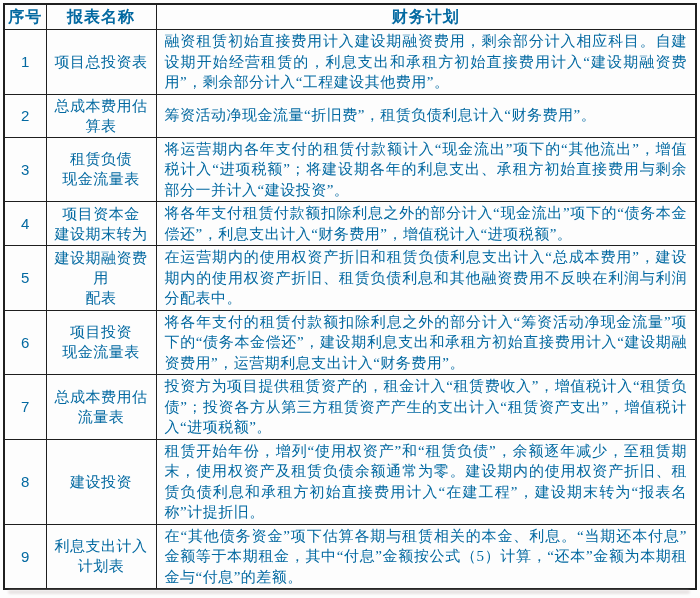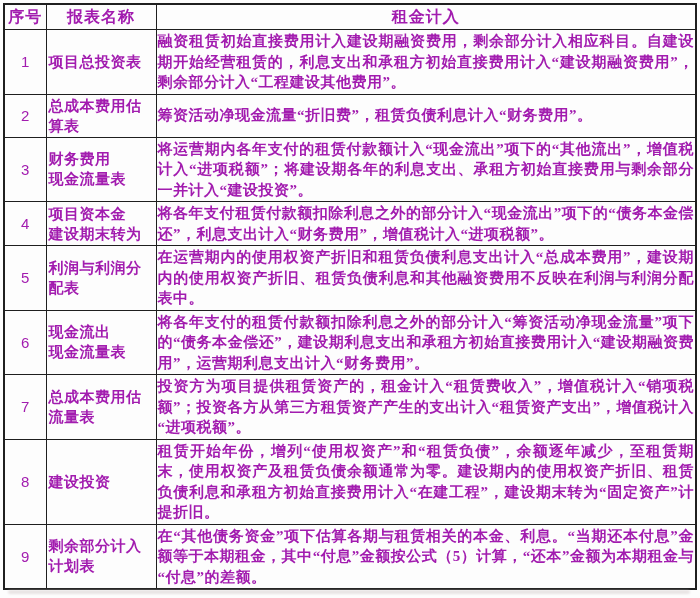--- a/index.html
+++ b/index.html
@@ -7,21 +7,21 @@
     padding: 0;
     background: #ffffff;
   }
   .page {
     position: relative;
     width: 700px;
     height: 598px;
     background: #fdfdfd;
     overflow: hidden;
     font-family: "Liberation Serif", "DejaVu Serif", serif;
-    color: #a21caf;
+    color: #0369a1;
   }
   table.report-table {
     position: absolute;
     left: 3px;
     top: 3px;
     width: 692px;
     border-collapse: collapse;
     table-layout: fixed;
     background: #fdfdfd;
   }
@@ -46,34 +46,33 @@
     letter-spacing: 1px;
   }
   td.num-cell {
     font-size: 15px;
     text-align: center;
     font-family: "Liberation Sans", "DejaVu Sans", sans-serif;
     padding: 1px;
   }
   td.name-cell {
     font-size: 15px;
-    font-weight: bold;
-    text-align: left;
+    font-weight: normal;
+    text-align: center;
     line-height: 20px;
     padding: 1px 2px;
     white-space: pre-line;
     letter-spacing: 0.5px;
   }
   td.method-cell {
     font-size: 15px;
     line-height: 20.5px;
     text-align: justify;
-    padding: 1px 1px;
+    padding: 1px 8px;
     letter-spacing: 0.5px;
-    font-weight: bold;
   }
   .bottom-shadow {
     position: absolute;
     left: 8px;
     right: 10px;
     top: 590px;
     height: 4px;
     background: #d8cfcf;
     opacity: 0.55;
     border-radius: 2px;
@@ -87,72 +86,72 @@
   <table class="report-table">
     <colgroup>
       <col class="col-num">
       <col class="col-name">
       <col class="col-method">
     </colgroup>
     <thead>
       <tr>
         <th class="hdr">序号</th>
         <th class="hdr">报表名称</th>
-        <th class="hdr">租金计入</th>
+        <th class="hdr">财务计划</th>
       </tr>
     </thead>
     <tbody>
       <tr>
         <td class="num-cell">1</td>
         <td class="name-cell">项目总投资表</td>
         <td class="method-cell">融资租赁初始直接费用计入建设期融资费用，剩余部分计入相应科目。自建设期开始经营租赁的，利息支出和承租方初始直接费用计入“建设期融资费用”，剩余部分计入“工程建设其他费用”。</td>
       </tr>
       <tr>
         <td class="num-cell">2</td>
         <td class="name-cell">总成本费用估
 算表</td>
         <td class="method-cell">筹资活动净现金流量“折旧费”，租赁负债利息计入“财务费用”。</td>
       </tr>
       <tr>
         <td class="num-cell">3</td>
-        <td class="name-cell">财务费用
+        <td class="name-cell">租赁负债
 现金流量表</td>
         <td class="method-cell">将运营期内各年支付的租赁付款额计入“现金流出”项下的“其他流出”，增值税计入“进项税额”；将建设期各年的利息支出、承租方初始直接费用与剩余部分一并计入“建设投资”。</td>
       </tr>
       <tr>
         <td class="num-cell">4</td>
         <td class="name-cell">项目资本金
 建设期末转为</td>
         <td class="method-cell">将各年支付租赁付款额扣除利息之外的部分计入“现金流出”项下的“债务本金偿还”，利息支出计入“财务费用”，增值税计入“进项税额”。</td>
       </tr>
       <tr>
         <td class="num-cell">5</td>
-        <td class="name-cell">利润与利润分
+        <td class="name-cell">建设期融资费用
 配表</td>
         <td class="method-cell">在运营期内的使用权资产折旧和租赁负债利息支出计入“总成本费用”，建设期内的使用权资产折旧、租赁负债利息和其他融资费用不反映在利润与利润分配表中。</td>
       </tr>
       <tr>
         <td class="num-cell">6</td>
-        <td class="name-cell">现金流出
+        <td class="name-cell">项目投资
 现金流量表</td>
         <td class="method-cell">将各年支付的租赁付款额扣除利息之外的部分计入“筹资活动净现金流量”项下的“债务本金偿还”，建设期利息支出和承租方初始直接费用计入“建设期融资费用”，运营期利息支出计入“财务费用”。</td>
       </tr>
       <tr>
         <td class="num-cell">7</td>
         <td class="name-cell">总成本费用估
 流量表</td>
-        <td class="method-cell">投资方为项目提供租赁资产的，租金计入“租赁费收入”，增值税计入“销项税额”；投资各方从第三方租赁资产产生的支出计入“租赁资产支出”，增值税计入“进项税额”。</td>
+        <td class="method-cell">投资方为项目提供租赁资产的，租金计入“租赁费收入”，增值税计入“租赁负债”；投资各方从第三方租赁资产产生的支出计入“租赁资产支出”，增值税计入“进项税额”。</td>
       </tr>
       <tr>
         <td class="num-cell">8</td>
         <td class="name-cell">建设投资</td>
-        <td class="method-cell">租赁开始年份，增列“使用权资产”和“租赁负债”，余额逐年减少，至租赁期末，使用权资产及租赁负债余额通常为零。建设期内的使用权资产折旧、租赁负债利息和承租方初始直接费用计入“在建工程”，建设期末转为“固定资产”计提折旧。</td>
+        <td class="method-cell">租赁开始年份，增列“使用权资产”和“租赁负债”，余额逐年减少，至租赁期末，使用权资产及租赁负债余额通常为零。建设期内的使用权资产折旧、租赁负债利息和承租方初始直接费用计入“在建工程”，建设期末转为“报表名称”计提折旧。</td>
       </tr>
       <tr>
         <td class="num-cell">9</td>
-        <td class="name-cell">剩余部分计入
+        <td class="name-cell">利息支出计入
 计划表</td>
         <td class="method-cell">在“其他债务资金”项下估算各期与租赁相关的本金、利息。“当期还本付息”金额等于本期租金，其中“付息”金额按公式（5）计算，“还本”金额为本期租金与“付息”的差额。</td>
       </tr>
     </tbody>
   </table>
   <div class="bottom-shadow"></div>
 </div>
 
 </body></html>

